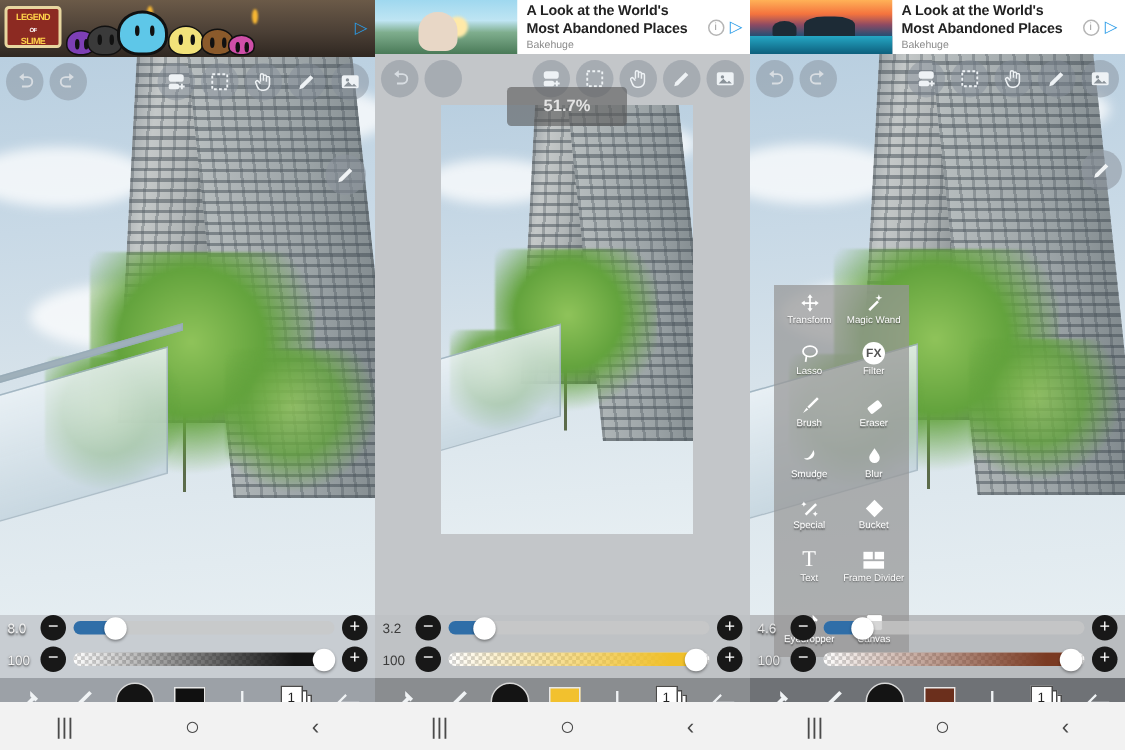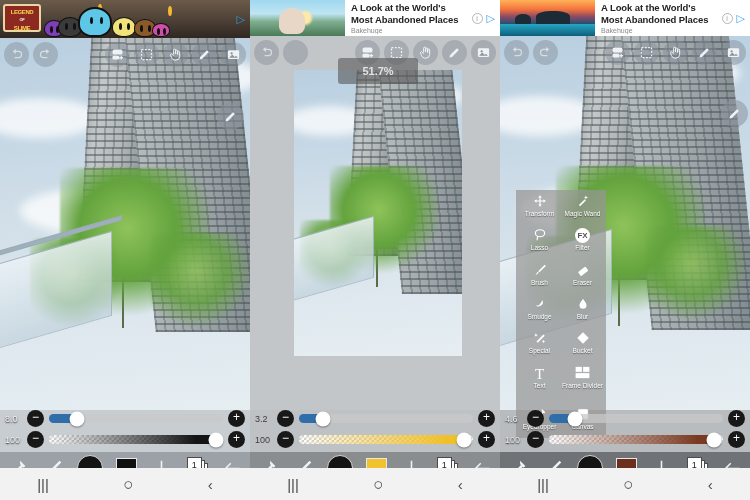--- a/index.html
+++ b/index.html
@@ -99,21 +99,21 @@
 
   
   .edgebtn { position:absolute; width:27px; height:27px; border-radius:50%; background:rgba(140,148,156,.55); display:flex; align-items:center; justify-content:center; }
 
   
   .toast { position:absolute; border-radius:3px; background:rgba(90,90,90,.62); color:#e3e3e3; font-size:11px; display:flex; align-items:center; justify-content:center;font-weight:bold; }
 
   
   .toolmenu { position:absolute; background:rgba(150,150,150,.72); display:grid; grid-template-columns:1fr 1fr; padding:4px 2px; }
   .tm-item { display:flex; flex-direction:column; align-items:center; justify-content:flex-start; height:32px; }
-  .tm-ico { height:15px; display:flex; justify-content:center; color:#fff; }
+  .tm-ico { height:15px; display:flex; align-items:center; justify-content:center; color:#fff; }
   .tm-lbl { font-size:6.5px; color:#ffffff; margin-top:1px; text-shadow:0 1px 1px rgba(0,0,0,.5); white-space:nowrap; }
   .tm-foot { position:absolute; left:0; width:100%; bottom:-34px; height:34px; background:rgba(150,150,150,.72); display:grid; grid-template-columns:1fr 1fr; padding:3px 2px; }
   .fx { width:15px; height:15px; border-radius:50%; background:#fff; color:#555; font-size:8px; font-weight:bold; line-height:15px; text-align:center; }
 </style>
 </head>
 <body>
 
 <div class="screens">
 
   <div class="panel">

